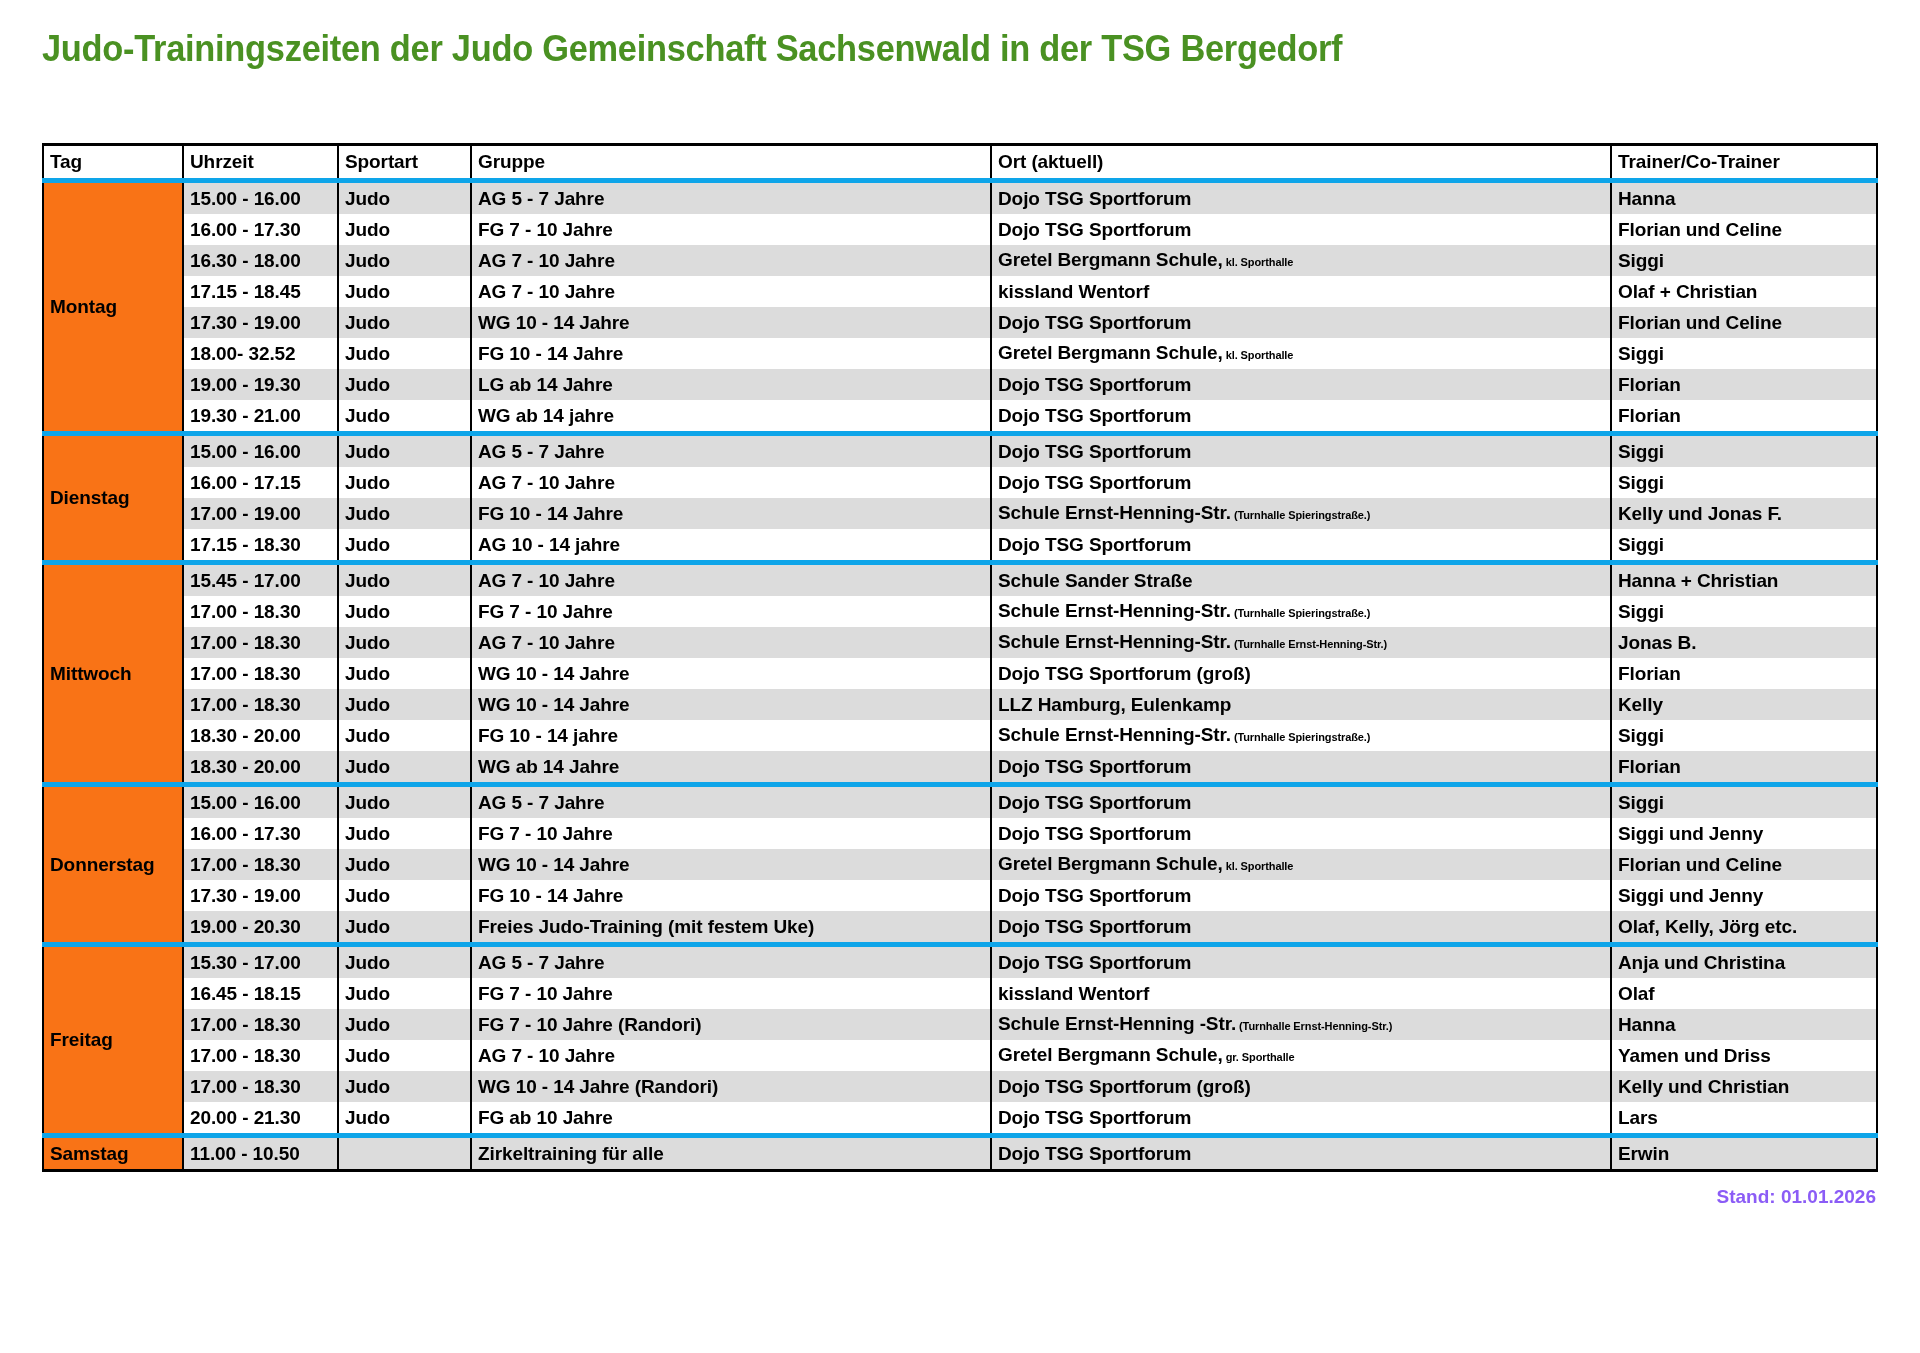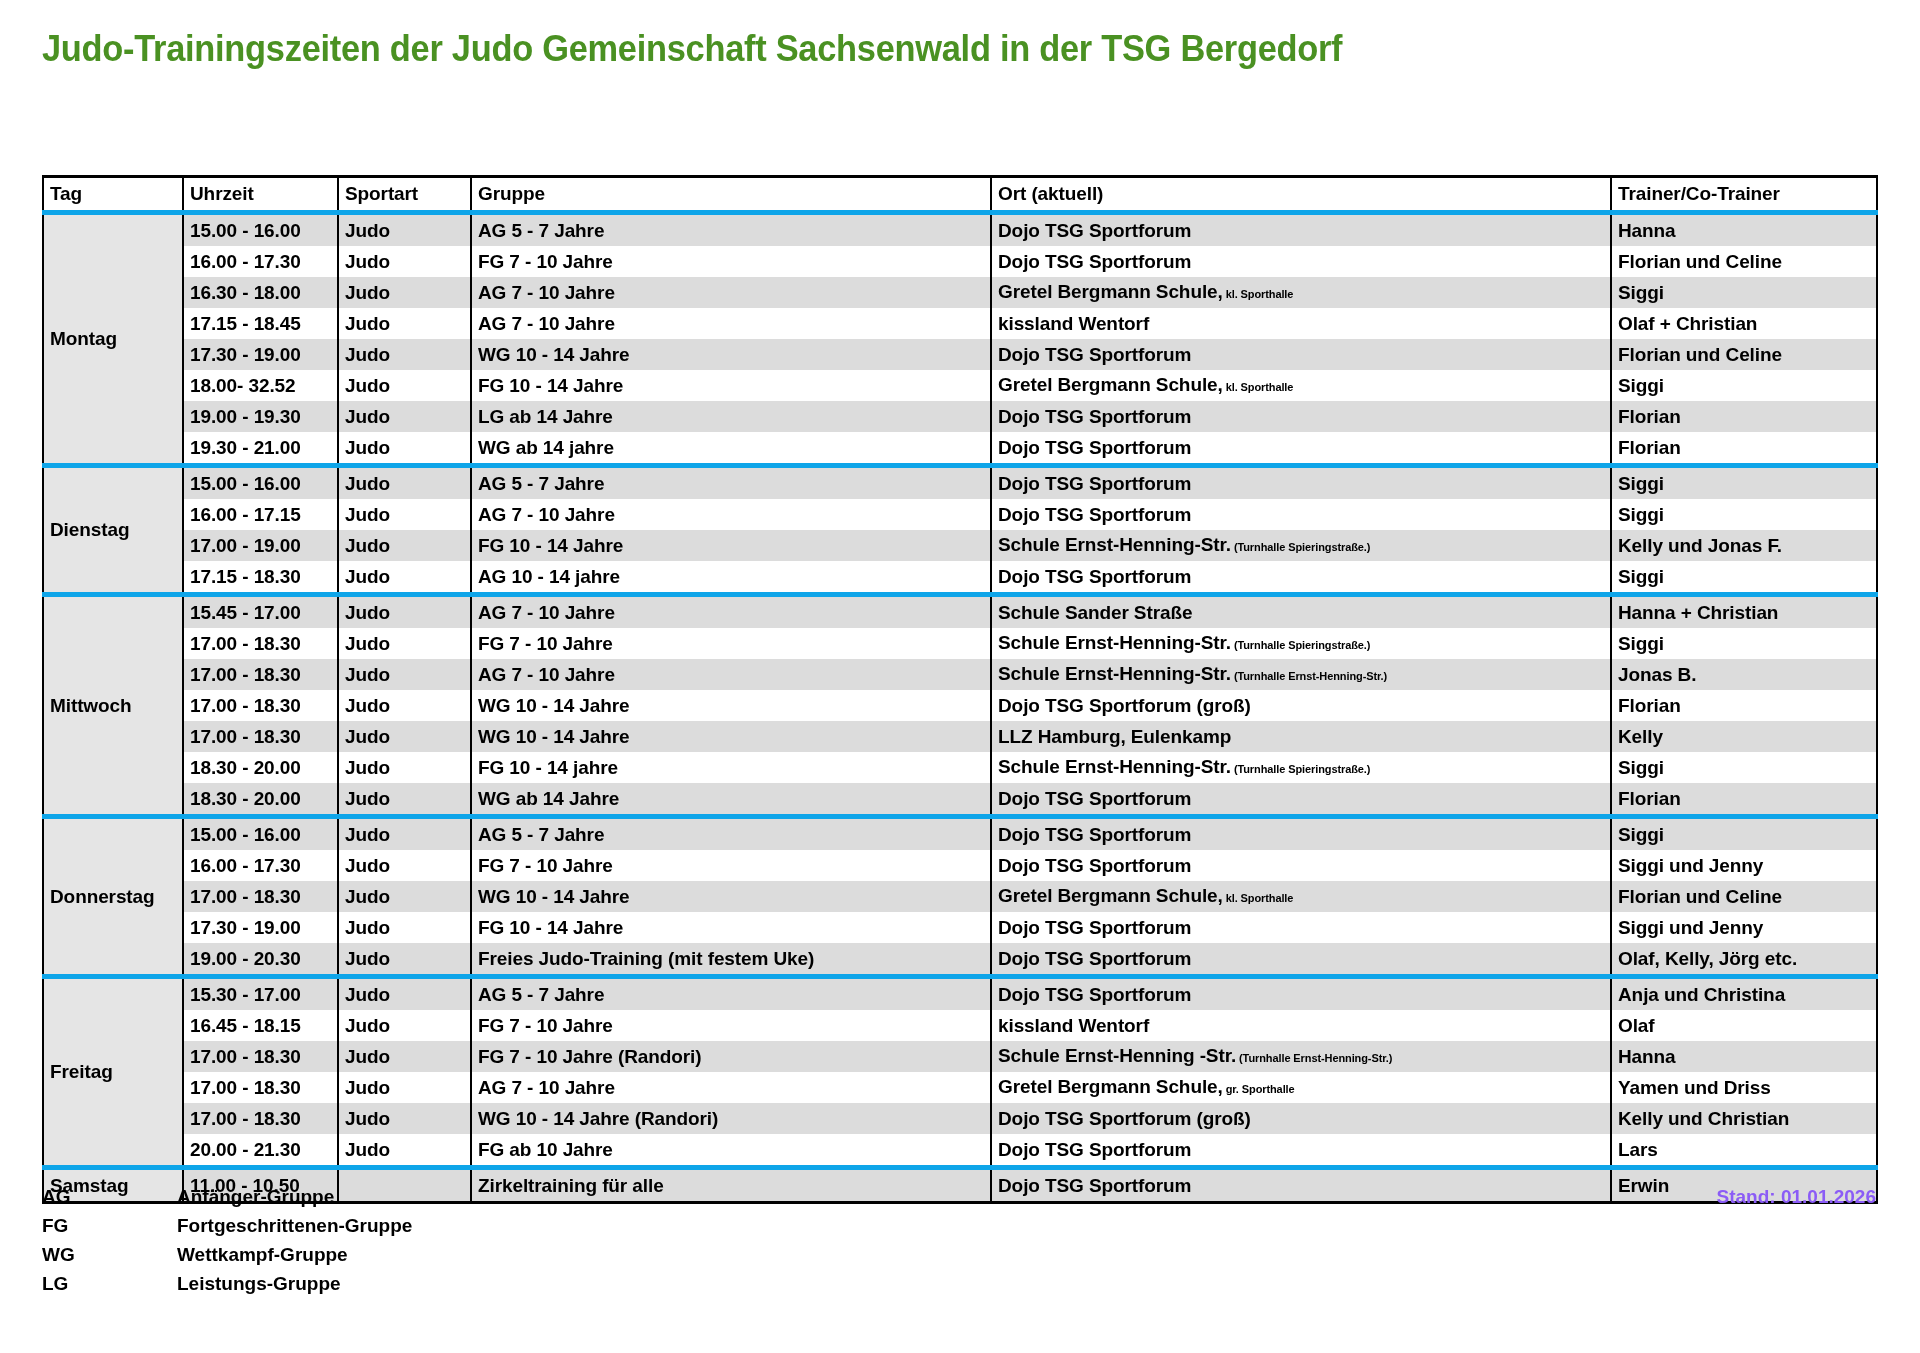--- a/index.html
+++ b/index.html
@@ -34,21 +34,20 @@
     transform-origin: left top;
     white-space: nowrap;
   }
 
   
   .table-wrap {
     position: absolute;
     left: 42px;
     top: 143px;
     width: 1744px;
-    margin-top: 32px;
   }
   table.schedule {
     border-collapse: collapse;
     width: 1834px;
     table-layout: fixed;
     font-size: 19px;
     font-weight: bold;
     color: #000000;
   }
   table.schedule col.c-tag      { width: 140px; }
@@ -83,21 +82,21 @@
     border-top: 5px solid #0ea5e9;
   }
   tr.last-row > td {
     border-bottom: 3px solid #000;
   }
   td.shade { background: #dcdcdc; }
   td.plain { background: #ffffff; }
 
   
   td.tag-cell {
-    background: #e5e5e5;
+    background: #f97316;
     vertical-align: top;
     padding-top: 2px;
   }
 
   .sm {
     font-size: 11px;
     letter-spacing: -0.1px;
   }
 
   
@@ -375,34 +374,16 @@
             <td class="shade">11.00 - 10.50</td>
             <td class="shade"></td>
             <td class="shade">Zirkeltraining für alle</td>
             <td class="shade">Dojo TSG Sportforum</td>
             <td class="shade">Erwin</td>
           </tr>
         </tbody>
     </table>
   </div>
 
-  <div class="legend" id="legend">
-      <div class="legend-row">
-        <div class="legend-abbr">AG</div>
-        <div class="legend-text">Anfänger-Gruppe</div>
-      </div>
-      <div class="legend-row">
-        <div class="legend-abbr">FG</div>
-        <div class="legend-text">Fortgeschrittenen-Gruppe</div>
-      </div>
-      <div class="legend-row">
-        <div class="legend-abbr">WG</div>
-        <div class="legend-text">Wettkampf-Gruppe</div>
-      </div>
-      <div class="legend-row">
-        <div class="legend-abbr">LG</div>
-        <div class="legend-text">Leistungs-Gruppe</div>
-      </div>
-    </div>
 
   <div class="stand">Stand: 01.01.2026</div>
 
 </div>
 
 </body></html>

